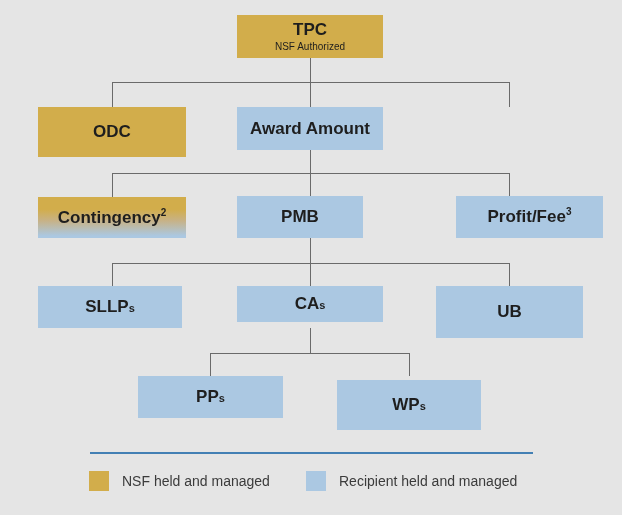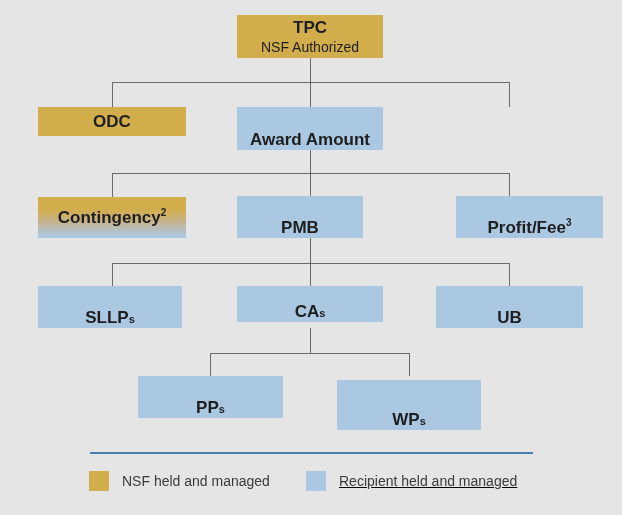--- a/index.html
+++ b/index.html
@@ -20,44 +20,44 @@
   
   .node {
     position: absolute;
     display: flex; flex-direction: column;
     align-items: center; justify-content: center;
     text-align: center;
     color: var(--text, #1e1e1e);
     line-height: 1.15;
   }
   .node.gold { background: var(--gold, #d2ad4b); }
-  .node.blue { background: var(--blue, #abc8e2); justify-content: flex-end; }
+  .node.blue { background: var(--blue, #abc8e2); }
   .node.gradient {
     background: linear-gradient(180deg,
       var(--gold, #d2ad4b) 0%,
       var(--gold, #d2ad4b) 30%,
       #c7b287 58%,
       var(--blue, #abc8e2) 95%);
   }
   .lbl { font-size: 17px; font-weight: 700; white-space: nowrap; }
   .lbl sup.sup { font-size: 10px; font-weight: 700; vertical-align: super; line-height: 0; }
   .lbl span.sub { font-size: 11px; font-weight: 700; vertical-align: baseline; }
-  .node-subtitle { font-size: 14px; font-weight: 400; margin-top: 1px; white-space: nowrap; }
+  .node-subtitle { font-size: 10px; font-weight: 400; margin-top: 1px; white-space: nowrap; }
   
   .divider {
     position: absolute; left: 90px; top: 452px;
     width: 443px; height: 2px;
     background: var(--divider, #4380b4);
   }
   .legend-item {
     position: absolute; top: 468px; height: 26px;
     display: flex; align-items: center;
   }
   .legend-item.nsf { left: 89px; }
-  .legend-item.recipient { left: 306px; text-decoration: underline; }
+  .legend-item.recipient { left: 306px; }
   .swatch { width: 20px; height: 20px; flex: 0 0 auto; }
   .swatch.gold { background: var(--gold, #d2ad4b); }
   .swatch.blue { background: var(--blue, #abc8e2); }
   .legend-label {
     margin-left: 13px;
     font-size: 14px;
     color: var(--legend-text, #3b3b3b);
     white-space: nowrap;
   }
 </style>
@@ -84,21 +84,21 @@
   <div class="conn v" style="left:310px;top:328px;height:25px"></div>
   <div class="conn h" style="left:210px;top:353px;width:199px"></div>
   <div class="conn v" style="left:210px;top:353px;height:23px"></div>
   <div class="conn v" style="left:409px;top:353px;height:23px"></div>
 
   <div class="node gold" style="left:237px;top:15px;width:146px;height:43px">
     <div class="lbl">TPC</div>
     <div class="node-subtitle">NSF Authorized</div>
   </div>
 
-  <div class="node gold" style="left:38px;top:107px;width:148px;height:29px">
+  <div class="node gold" style="left:38px;top:107px;width:148px;height:50px">
     <div class="lbl">ODC</div>
   </div>
   <div class="node blue" style="left:237px;top:107px;width:146px;height:43px">
     <div class="lbl">Award Amount</div>
   </div>
 
   <div class="node gradient" style="left:38px;top:197px;width:148px;height:41px">
     <div class="lbl"><span>Contingency</span><sup class="sup">2</sup></div>
   </div>
   <div class="node blue" style="left:237px;top:196px;width:126px;height:42px">
@@ -107,21 +107,21 @@
   <div class="node blue" style="left:456px;top:196px;width:147px;height:42px">
     <div class="lbl"><span>Profit/Fee</span><sup class="sup">3</sup></div>
   </div>
 
   <div class="node blue" style="left:38px;top:286px;width:144px;height:42px">
     <div class="lbl"><span>SLLP</span><span class="sub">s</span></div>
   </div>
   <div class="node blue" style="left:237px;top:286px;width:146px;height:36px">
     <div class="lbl"><span>CA</span><span class="sub">s</span></div>
   </div>
-  <div class="node blue" style="left:436px;top:286px;width:147px;height:42px">
+  <div class="node blue" style="left:436px;top:286px;width:147px;height:52px">
     <div class="lbl">UB</div>
   </div>
 
   <div class="node blue" style="left:138px;top:376px;width:145px;height:42px">
     <div class="lbl"><span>PP</span><span class="sub">s</span></div>
   </div>
   <div class="node blue" style="left:337px;top:380px;width:144px;height:50px">
     <div class="lbl"><span>WP</span><span class="sub">s</span></div>
   </div>
 

